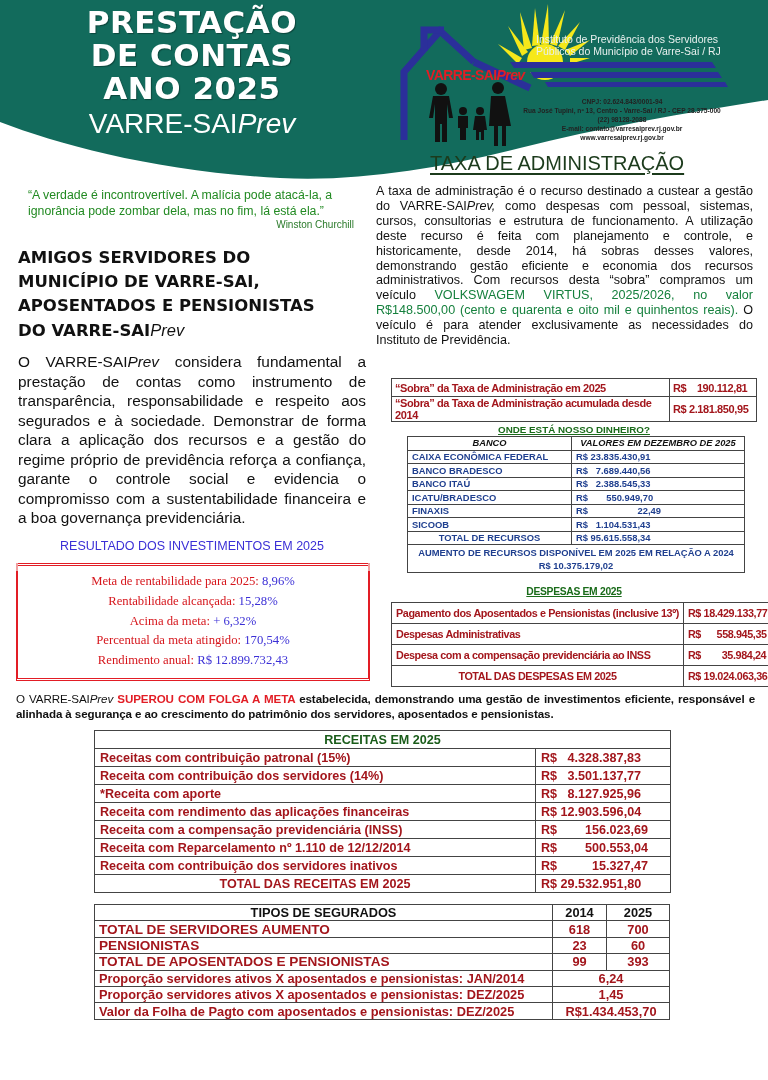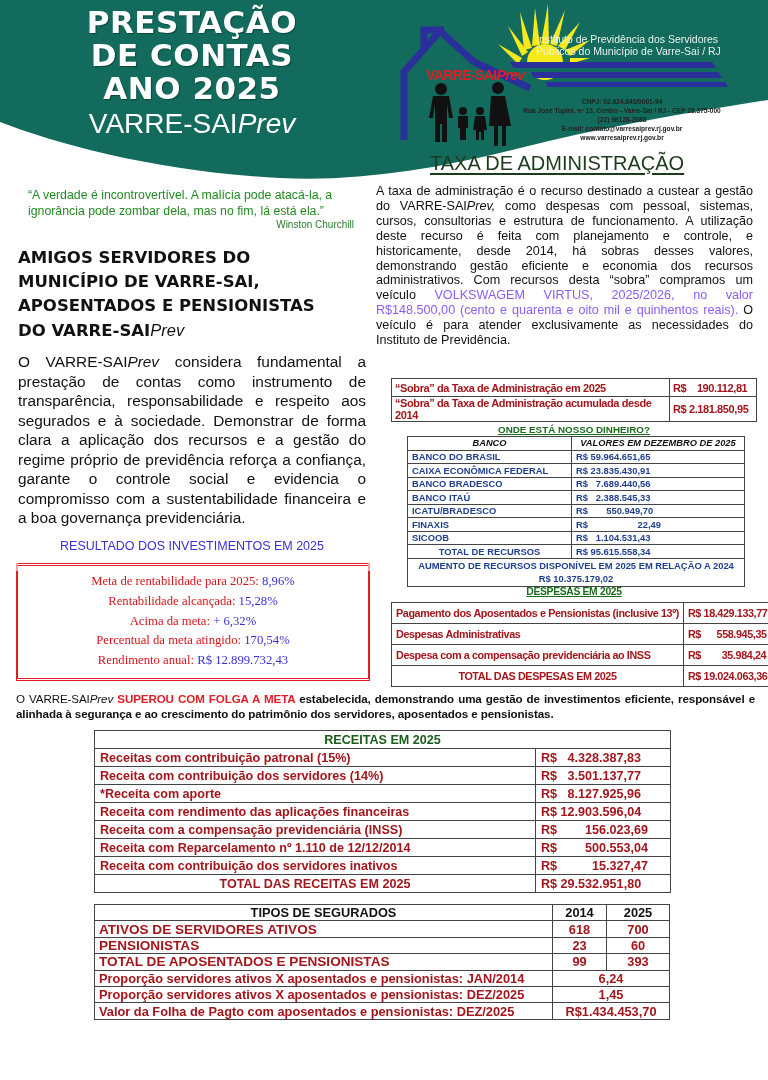--- a/index.html
+++ b/index.html
@@ -36,21 +36,21 @@
   .result-box { position: absolute; left: 16px; top: 563px; width: 354px; height: 118px;
      border-top: 3px double #e21d25; border-bottom: 3px double #e21d25;
      border-left: 2px solid #e21d25; border-right: 2px solid #e21d25; }
   .result-box::before { content: ""; position: absolute; left: -2px; right: -2px; top: -3px; height: 8px; border-left: 2px solid #f0a0a0; border-right: 2px solid #f0a0a0; }
   .result-lines { position: absolute; left: 16px; top: 572px; width: 354px; text-align: center; font-family: "Liberation Serif", serif; font-size: 12.7px; line-height: 19.8px; }
   .result-lines .row .lbl { color: #d6161c; }
   .result-lines .row .val { color: #3b2fd6; }
 
   
   .taxa-text { position: absolute; left: 376px; top: 184px; width: 377px; font-size: 12.6px; line-height: 14.9px; text-align: justify; color: #111; }
-  .taxa-text .red { color: #8b5cf6; margin-top: 21px; }
+  .taxa-text .red { color: #15803d; margin-top: 21px; }
   .taxa-text i { font-style: italic; }
 
   table { border-collapse: collapse; font-family: "Liberation Sans", sans-serif; }
   td, th { border: 1px solid #444; }
 
   .sobra { position: absolute; left: 391px; top: 378px; width: 366px; font-stretch: condensed; }
   .sobra td { color: #a3161c; font-size: 11px; height: 18px; padding: 0 3px; transform-origin: left; letter-spacing: -0.4px; font-weight: bold; }
   .sobra { border: 1.5px solid #333; }
 
   .onde-title { position: absolute; left: 380px; top: 424px; width: 388px; text-align: center; color: #1a6b1a; font-size: 9.8px; font-weight: bold; text-decoration: underline; }
@@ -198,24 +198,20 @@
   </table>
 
 <div class="onde-title">ONDE ESTÁ NOSSO DINHEIRO?</div>
 <table class="banks">
   <tbody>
       <tr>
     <th style="width:164px">BANCO</th>
     <th>VALORES EM DEZEMBRO DE 2025</th>
   </tr>
   <tr>
-        <td>BANCO DO BRASIL</td>
-        <td class="val">R$ 59.964.651,65</td>
-      </tr>
-  <tr>
         <td>CAIXA ECONÔMICA FEDERAL</td>
         <td class="val">R$ 23.835.430,91</td>
       </tr>
   <tr>
         <td>BANCO BRADESCO</td>
         <td class="val">R$   7.689.440,56</td>
       </tr>
   <tr>
         <td>BANCO ITAÚ</td>
         <td class="val">R$   2.388.545,33</td>
@@ -310,21 +306,21 @@
   </table>
 
 <table class="segurados">
   <tbody>
   <tr>
     <td class="sub" style="width:458px">TIPOS DE SEGURADOS</td>
     <td class="sub" style="width:54px">2014</td>
     <td class="sub">2025</td>
   </tr>
   <tr>
-        <td class="big">ATIVOS DE SERVIDORES ATIVOS</td>
+        <td class="big">TOTAL DE SERVIDORES AUMENTO</td>
         <td class="center">618</td>
         <td class="center">700</td>
       </tr>
   <tr>
         <td class="big">PENSIONISTAS</td>
         <td class="center">23</td>
         <td class="center">60</td>
       </tr>
   <tr>
         <td class="big">TOTAL DE APOSENTADOS E PENSIONISTAS</td>

